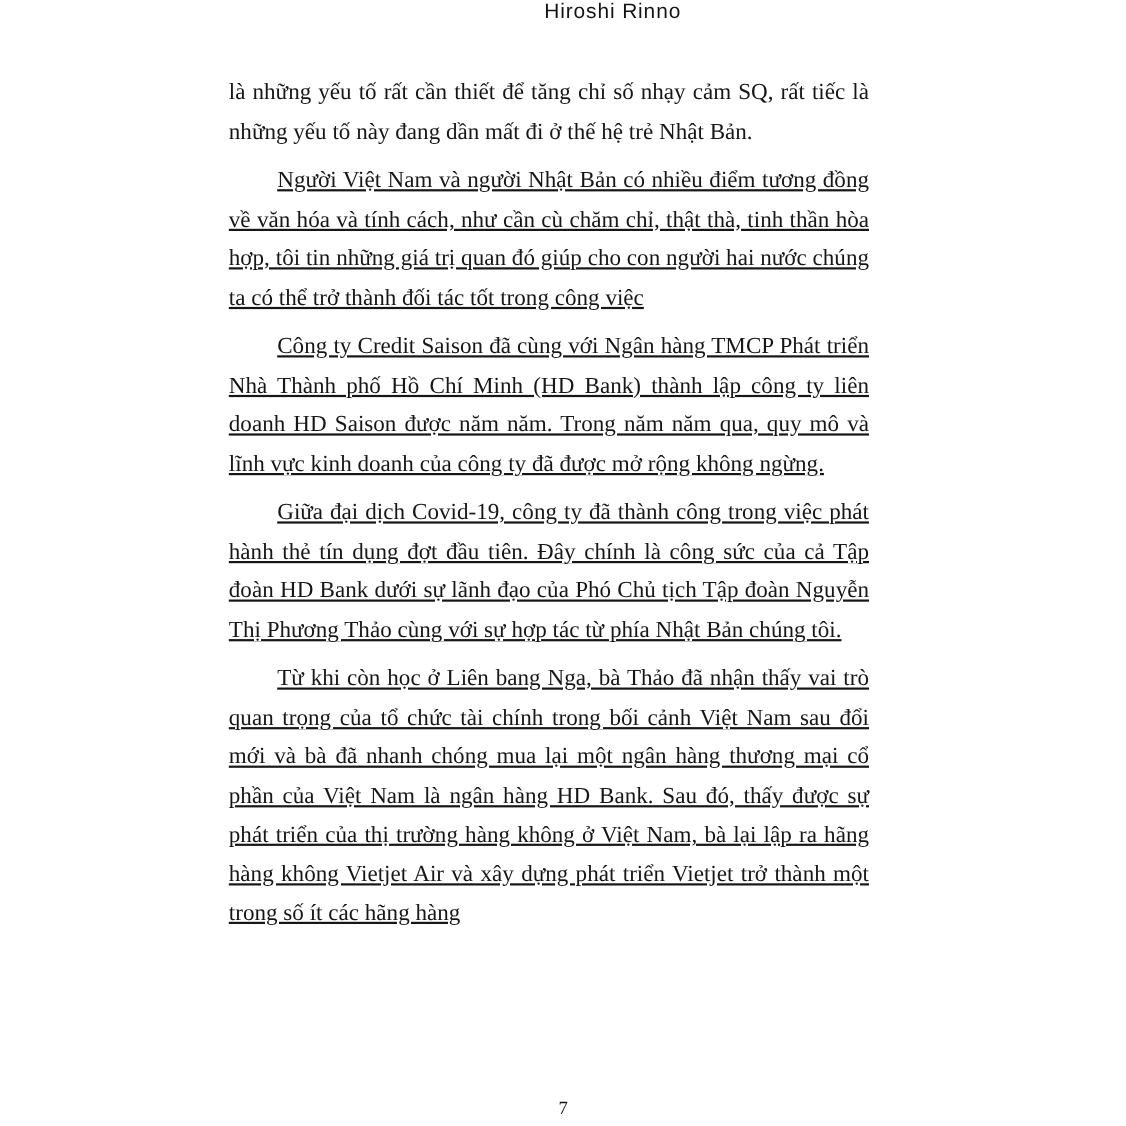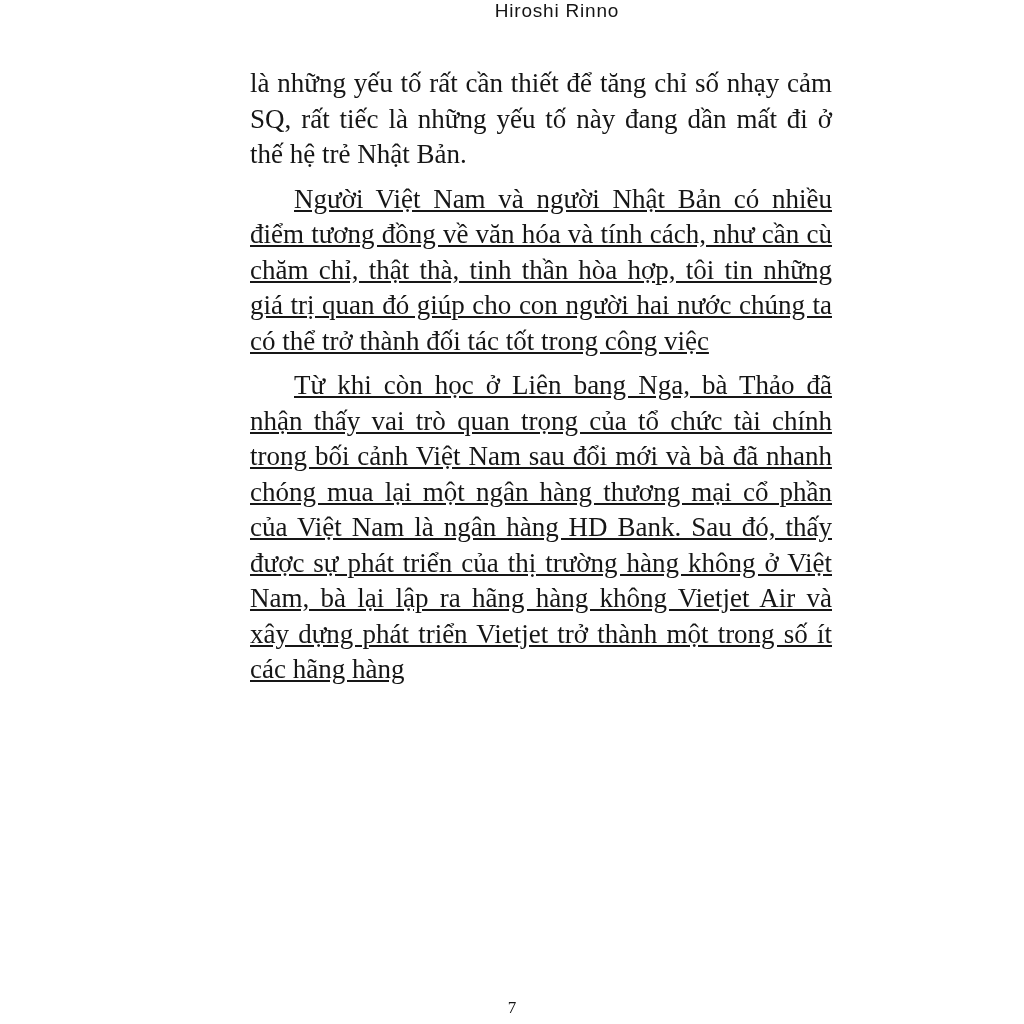--- a/index.html
+++ b/index.html
@@ -26,25 +26,24 @@
     font-size: 19px;
     letter-spacing: 0.8px;
     color: #141414;
     margin-left: 45px;
   }
   .page-body {
     position: absolute;
     top: 66px;
     left: 208px;
     width: 582px;
-    font-size: 27px;
+    font-size: 21px;
     line-height: 35.5px;
     text-align: justify;
     color: #161616;
-    margin-left: 42px;
   }
   .page-body p {
     margin: 0 0 9px 0;
   }
   .page-body p.indent {
     text-indent: 44px;
     text-decoration: underline;
   }
   .page-footer {
     position: absolute;
@@ -60,18 +59,20 @@
 </head>
 <body>
 
 <div class="page">
 
   <div class="running-header">Hiroshi Rinno</div>
 
   <div class="page-body">
     <p>là những yếu tố rất cần thiết để tăng chỉ số nhạy cảm SQ, rất tiếc là những yếu tố này đang dần mất đi ở thế hệ trẻ Nhật Bản.</p>
     <p class="indent">Người Việt Nam và người Nhật Bản có nhiều điểm tương đồng về văn hóa và tính cách, như cần cù chăm chỉ, thật thà, tinh thần hòa hợp, tôi tin những giá trị quan đó giúp cho con người hai nước chúng ta có thể trở thành đối tác tốt trong công việc</p>
+    <p class="indent">Công ty Credit Saison đã cùng với Ngân hàng TMCP Phát triển Nhà Thành phố Hồ Chí Minh (HD Bank) thành lập công ty liên doanh HD Saison được năm năm. Trong năm năm qua, quy mô và lĩnh vực kinh doanh của công ty đã được mở rộng không ngừng.</p>
+    <p class="indent">Giữa đại dịch Covid-19, công ty đã thành công trong việc phát hành thẻ tín dụng đợt đầu tiên. Đây chính là công sức của cả Tập đoàn HD Bank dưới sự lãnh đạo của Phó Chủ tịch Tập đoàn Nguyễn Thị Phương Thảo cùng với sự hợp tác từ phía Nhật Bản chúng tôi.</p>
     <p class="indent">Từ khi còn học ở Liên bang Nga, bà Thảo đã nhận thấy vai trò quan trọng của tổ chức tài chính trong bối cảnh Việt Nam sau đổi mới và bà đã nhanh chóng mua lại một ngân hàng thương mại cổ phần của Việt Nam là ngân hàng HD Bank. Sau đó, thấy được sự phát triển của thị trường hàng không ở Việt Nam, bà lại lập ra hãng hàng không Vietjet Air và xây dựng phát triển Vietjet trở thành một trong số ít các hãng hàng</p>
   </div>
 
   <div class="page-footer">7</div>
 
 </div>
 
 </body></html>

